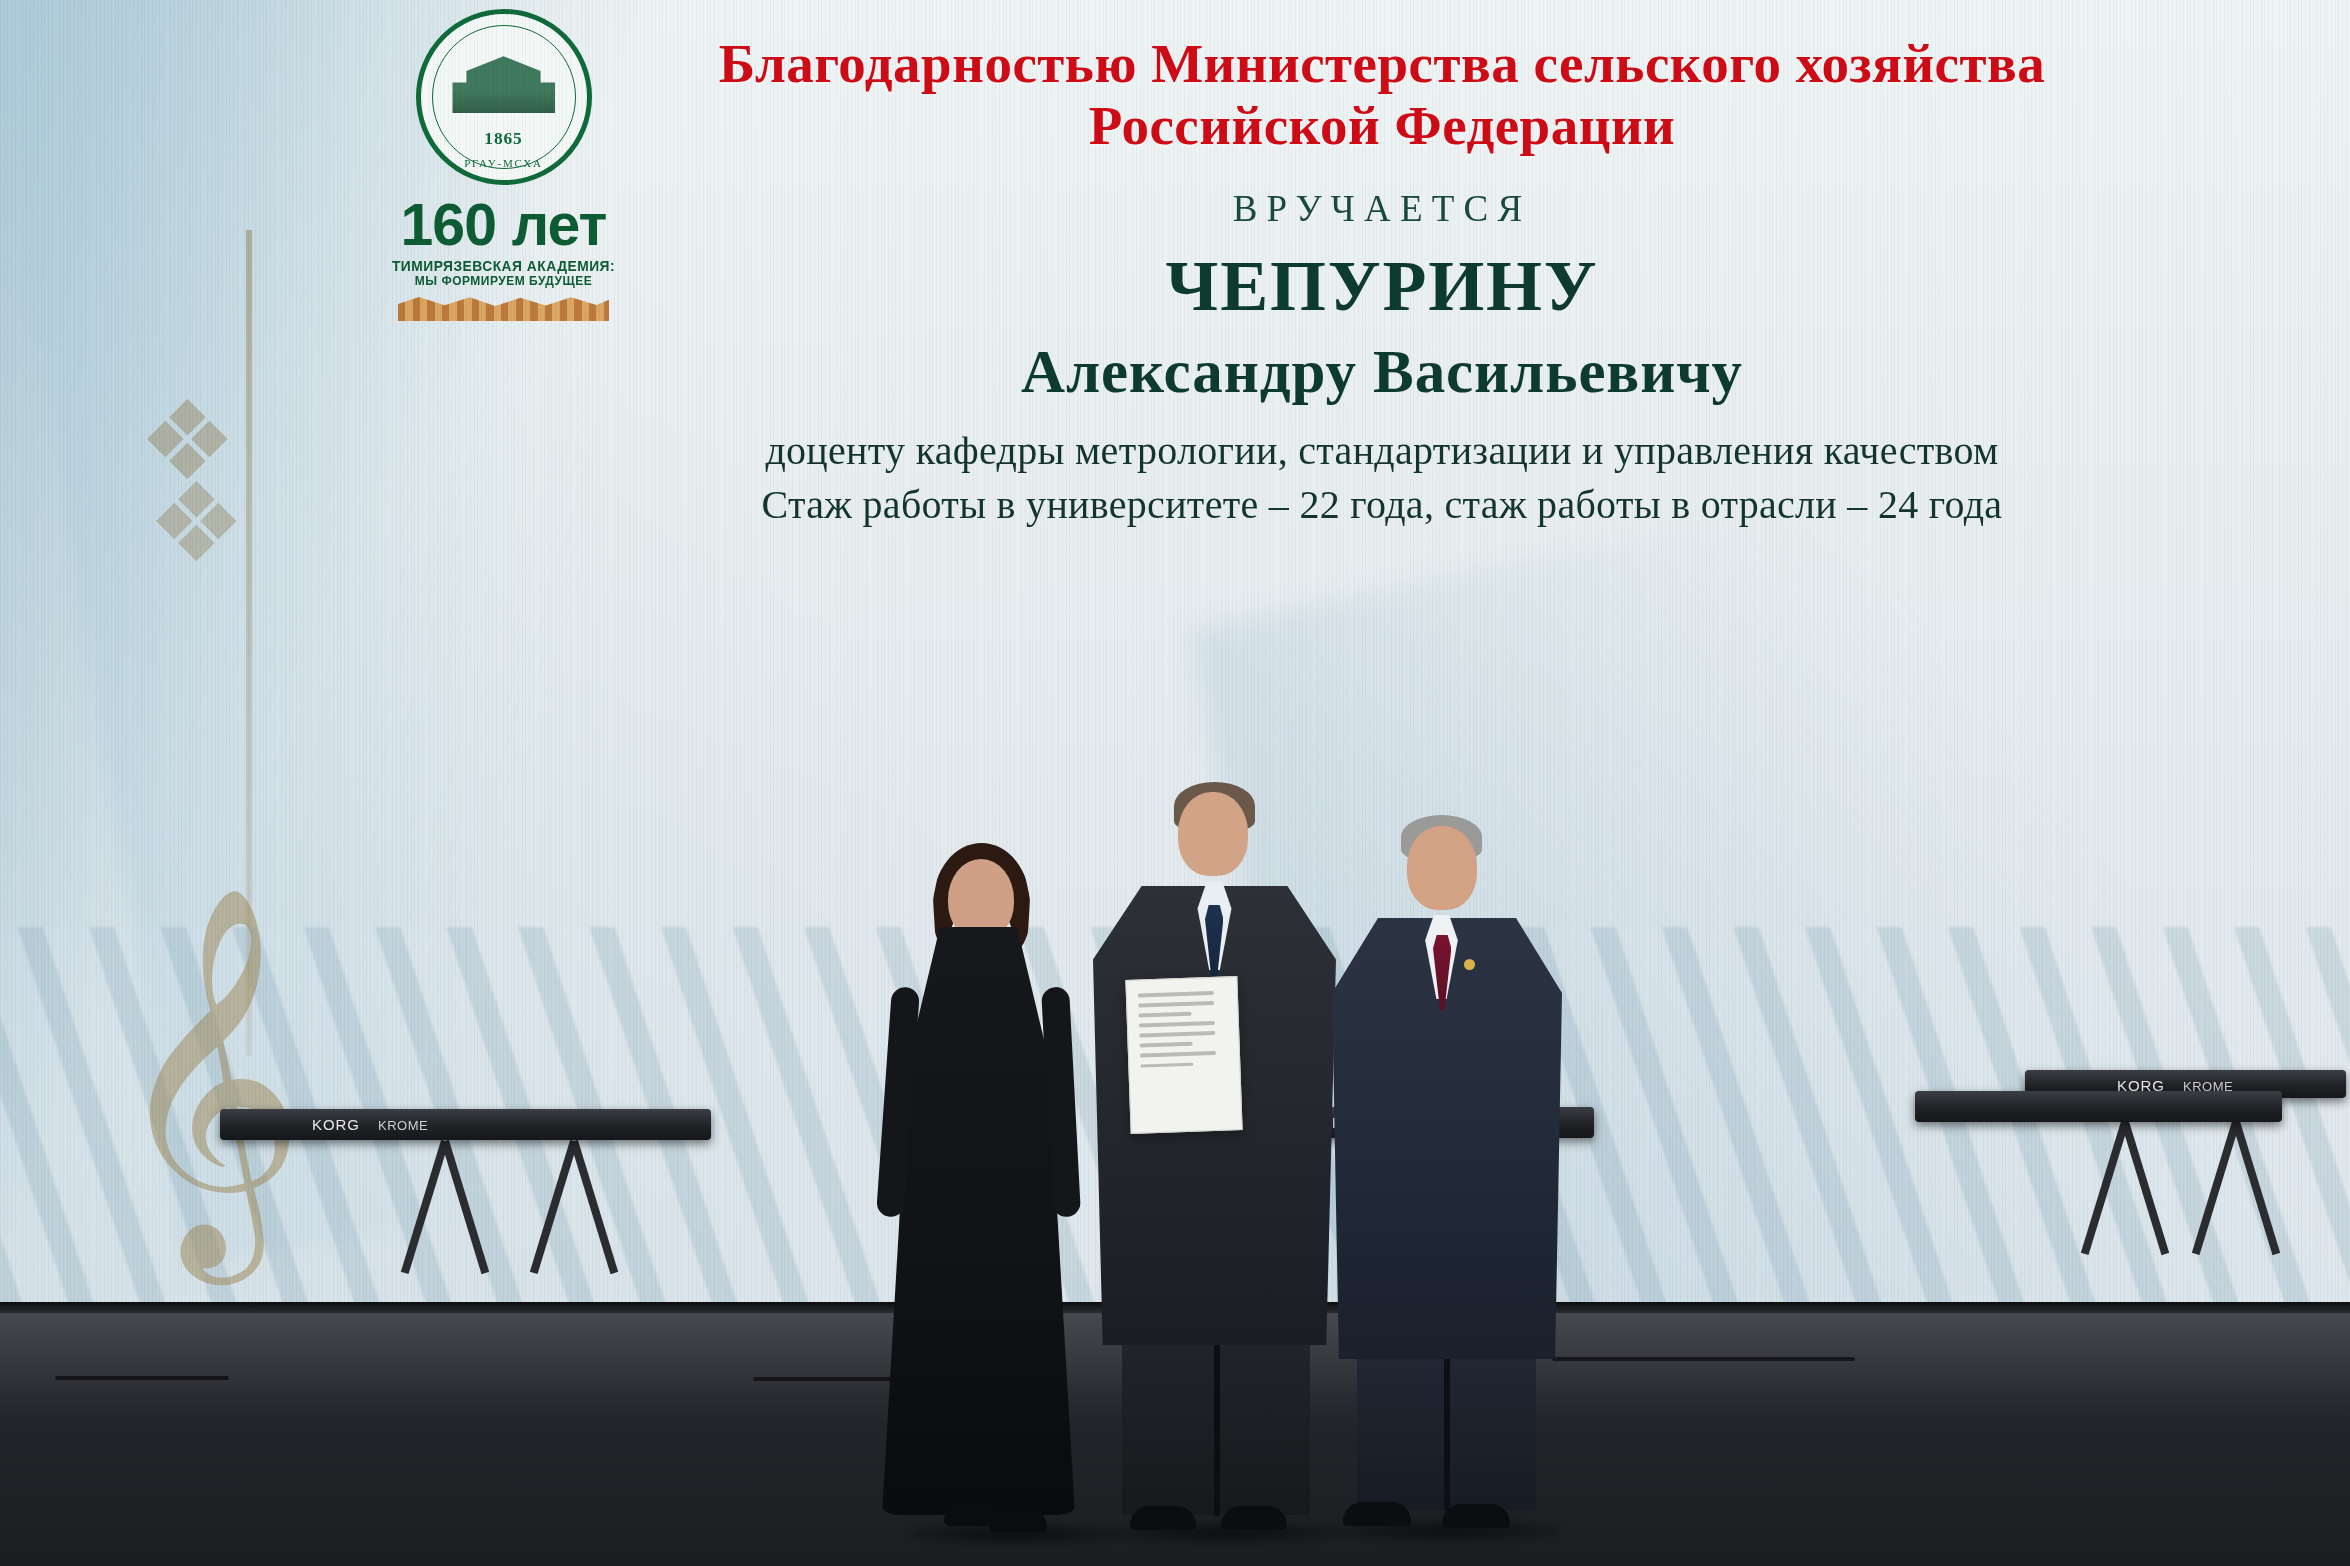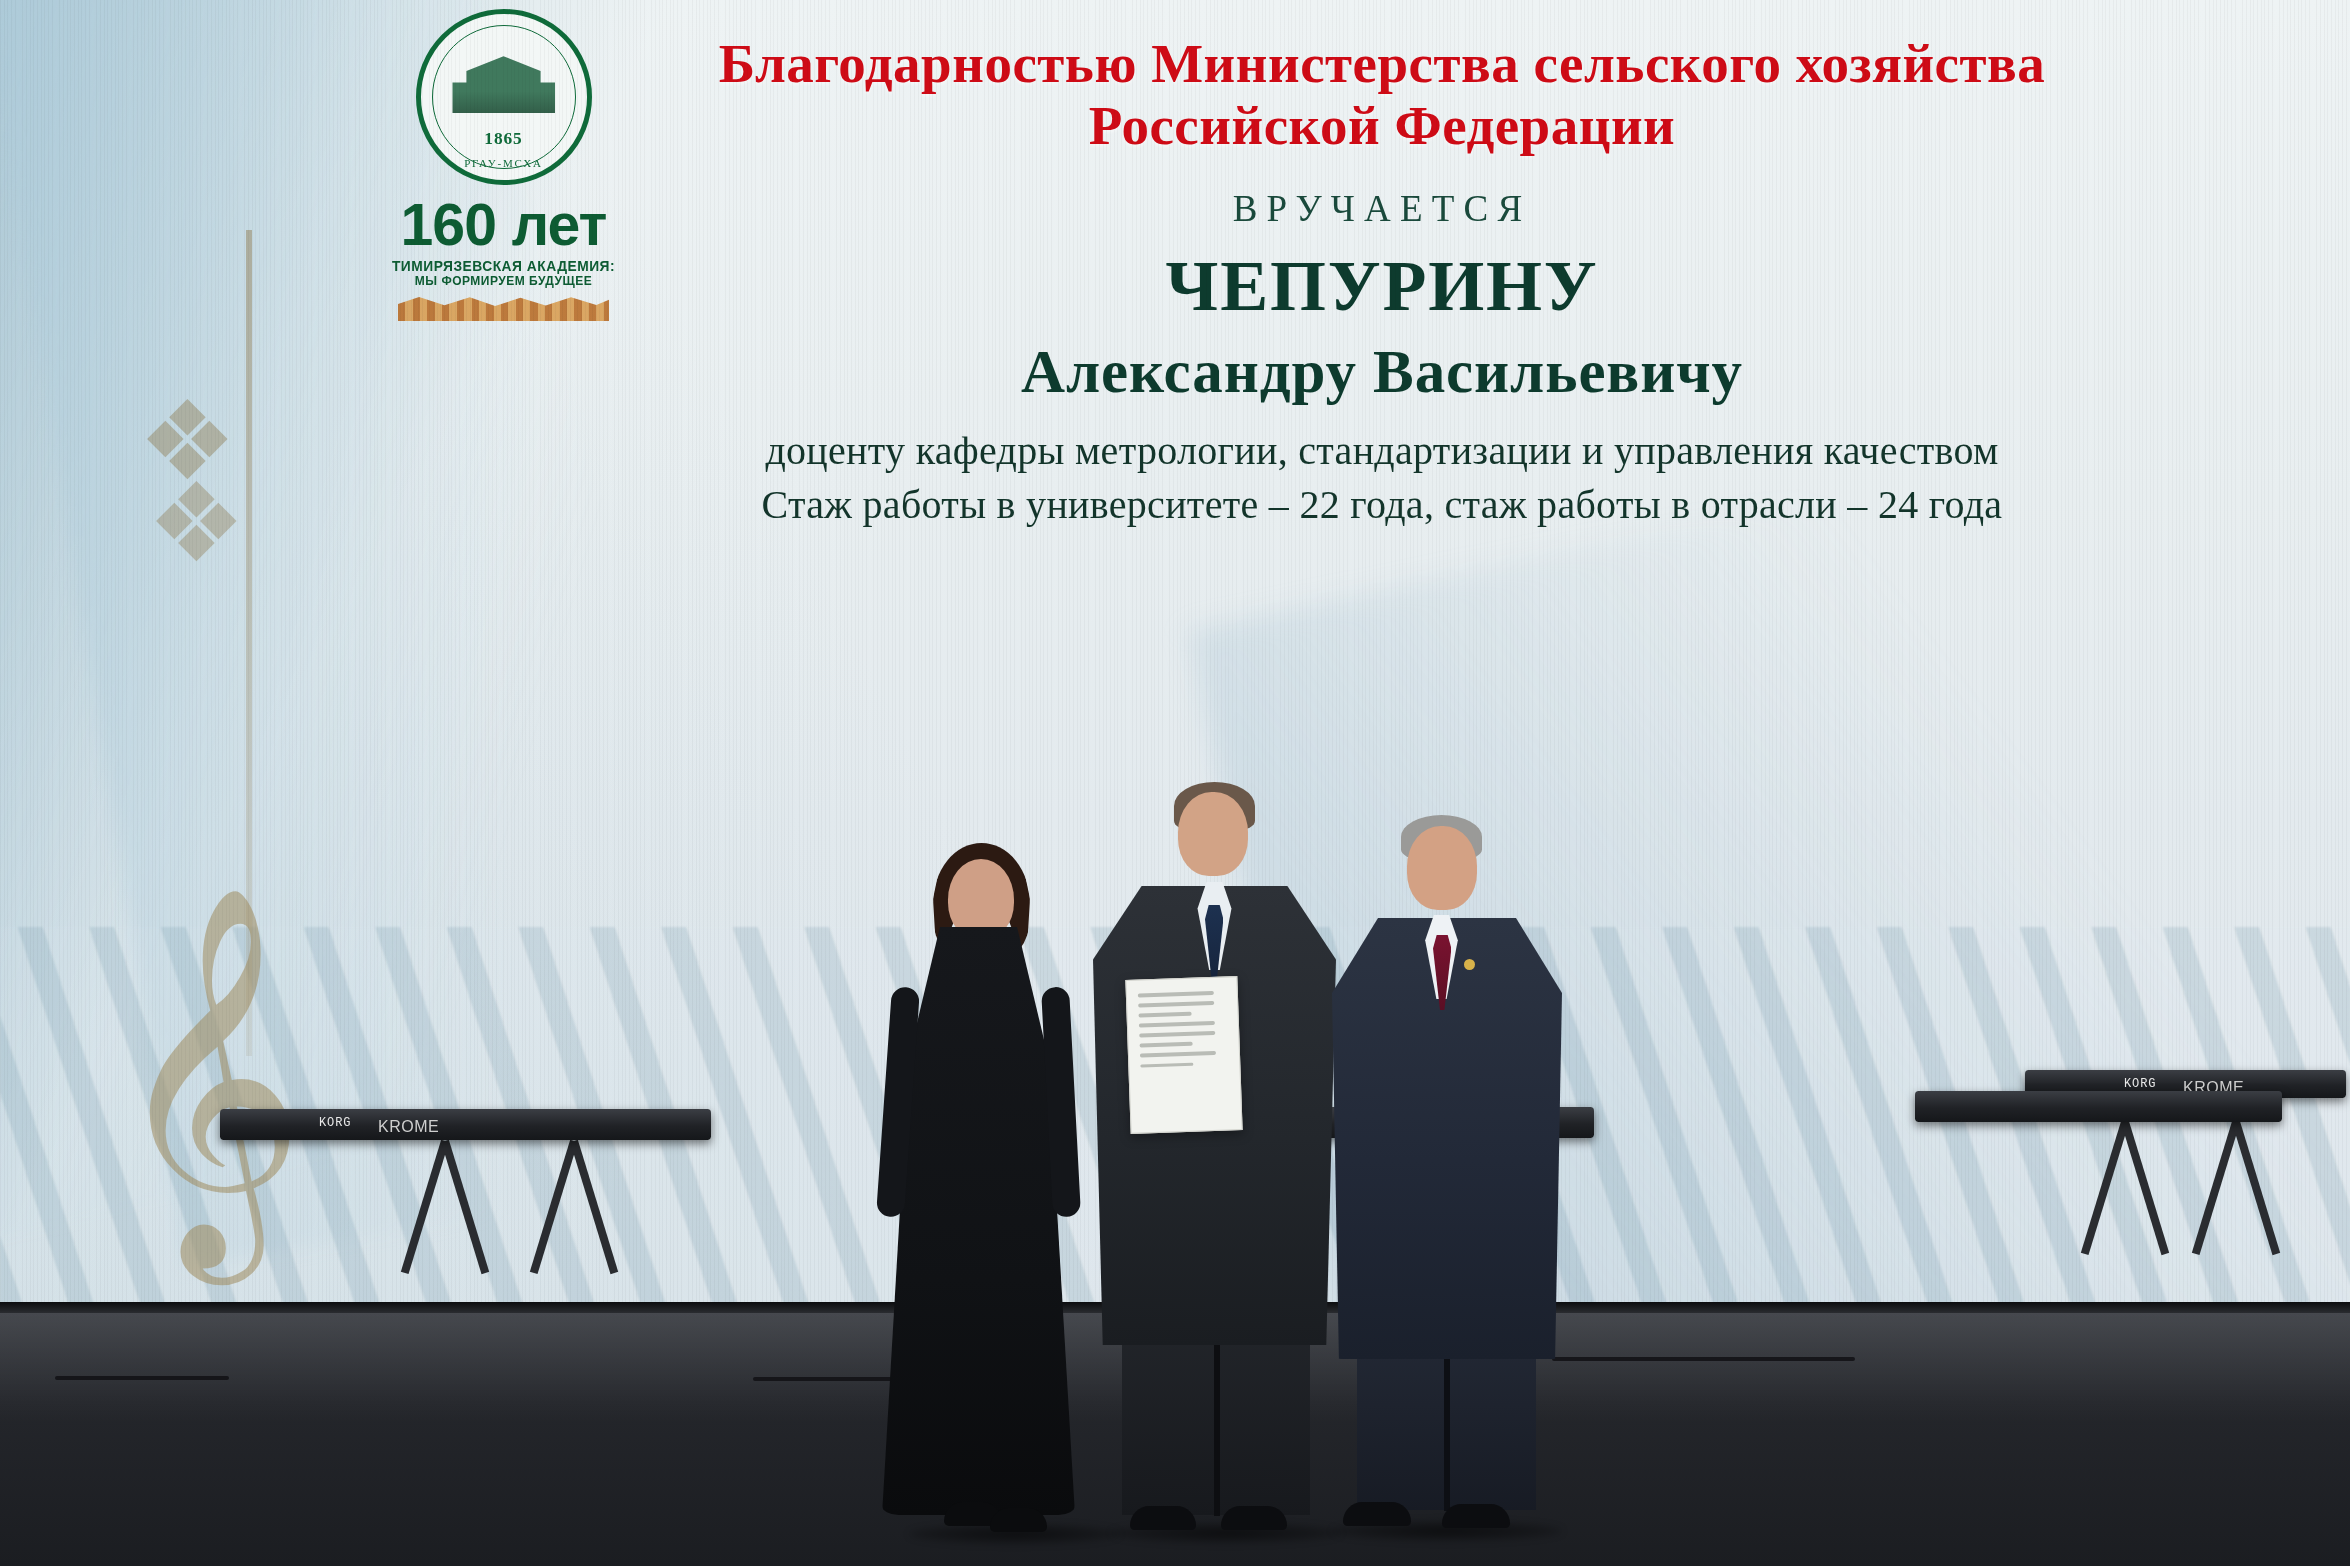--- a/index.html
+++ b/index.html
@@ -263,32 +263,32 @@
   
   .kbd {
     position: absolute;
     height: 31px;
     border-radius: 3.7px;
     background: linear-gradient(180deg, #3b3e44 0%, #202226 55%, #15171a 100%);
     box-shadow: 0 3.7px 9.2px rgba(0,0,0,0.5);
   }
   .kbd .brand {
     position: absolute;
-    left: 99px;
+    left: 92px;
     top: 7.3px;
-    font-size: 12px;
+    font-size: 15px;
     color: #e9e9e9;
-    font-family: Liberation Mono, monospace;
+    font-family: Liberation Sans, sans-serif;
     letter-spacing: 0.9px;
   }
   .kbd .model {
     position: absolute;
     left: 158px;
     top: 9.2px;
-    font-size: 16px;
+    font-size: 13px;
     color: #cfcfcf;
     font-family: "Liberation Sans", sans-serif;
     letter-spacing: 0.5px;
   }
   .kbd-left { left: 220px; top: 1109px; width: 491px; }
   .kbd-mid  { left: 1240px; top: 1107px; width: 354px; }
   .kbd-right{ left: 1915px; top: 1091px; width: 367px; }
   .kbd-right2{ left: 2025px; top: 1070px; width: 321px; height: 27.5px;}
   .stand {
     position: absolute;

